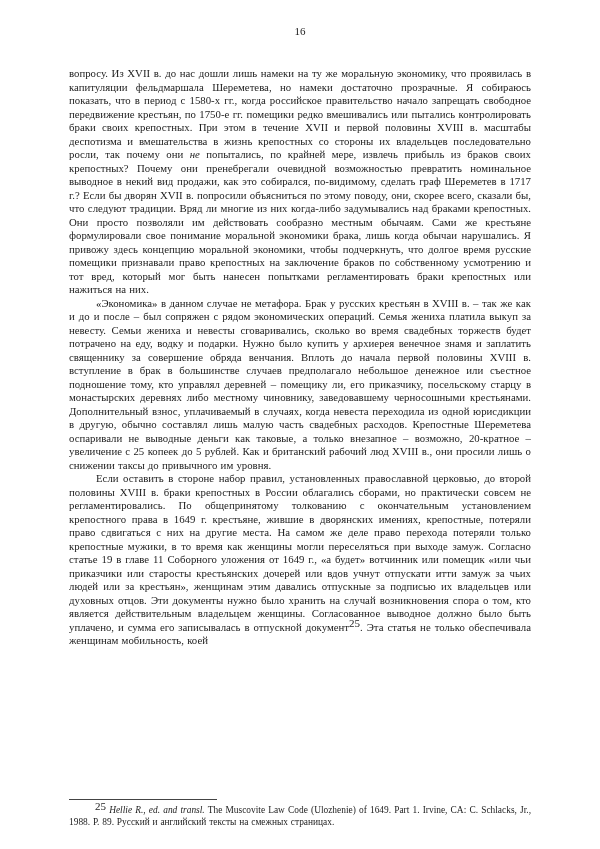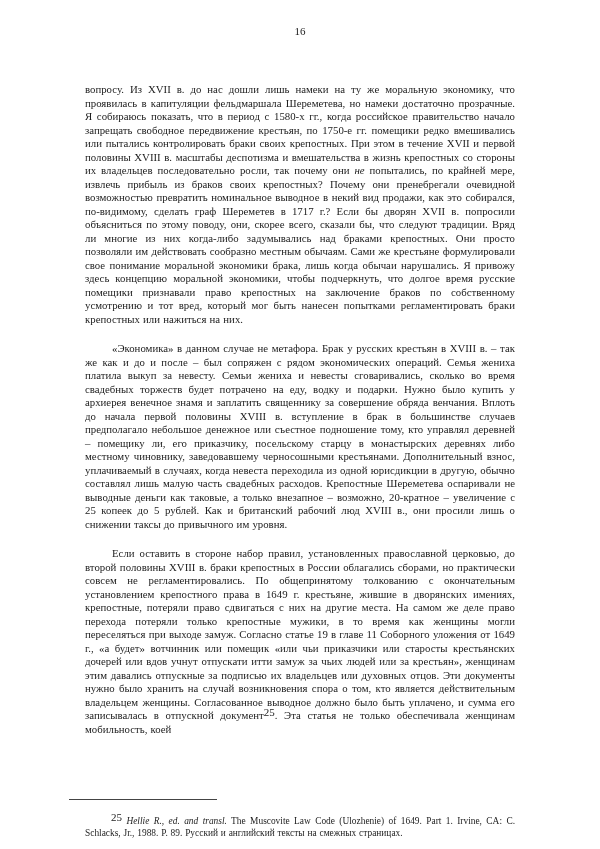--- a/index.html
+++ b/index.html
@@ -26,21 +26,21 @@
     text-align: center;
     font-size: 11px;
   }
   .content {
     position: absolute;
     top: 67px;
     left: 69px;
     width: 462px;
   }
   .para {
-    margin: 16px;
+    margin: 0;
     text-align: justify;
     font-size: 10.8px;
     line-height: 13.5px;
     word-spacing: 0.5px;
   }
   .para.indent { text-indent: 27px; }
   .italic { font-style: italic; }
   sup {
     font-size: 11px;
     line-height: 0;

